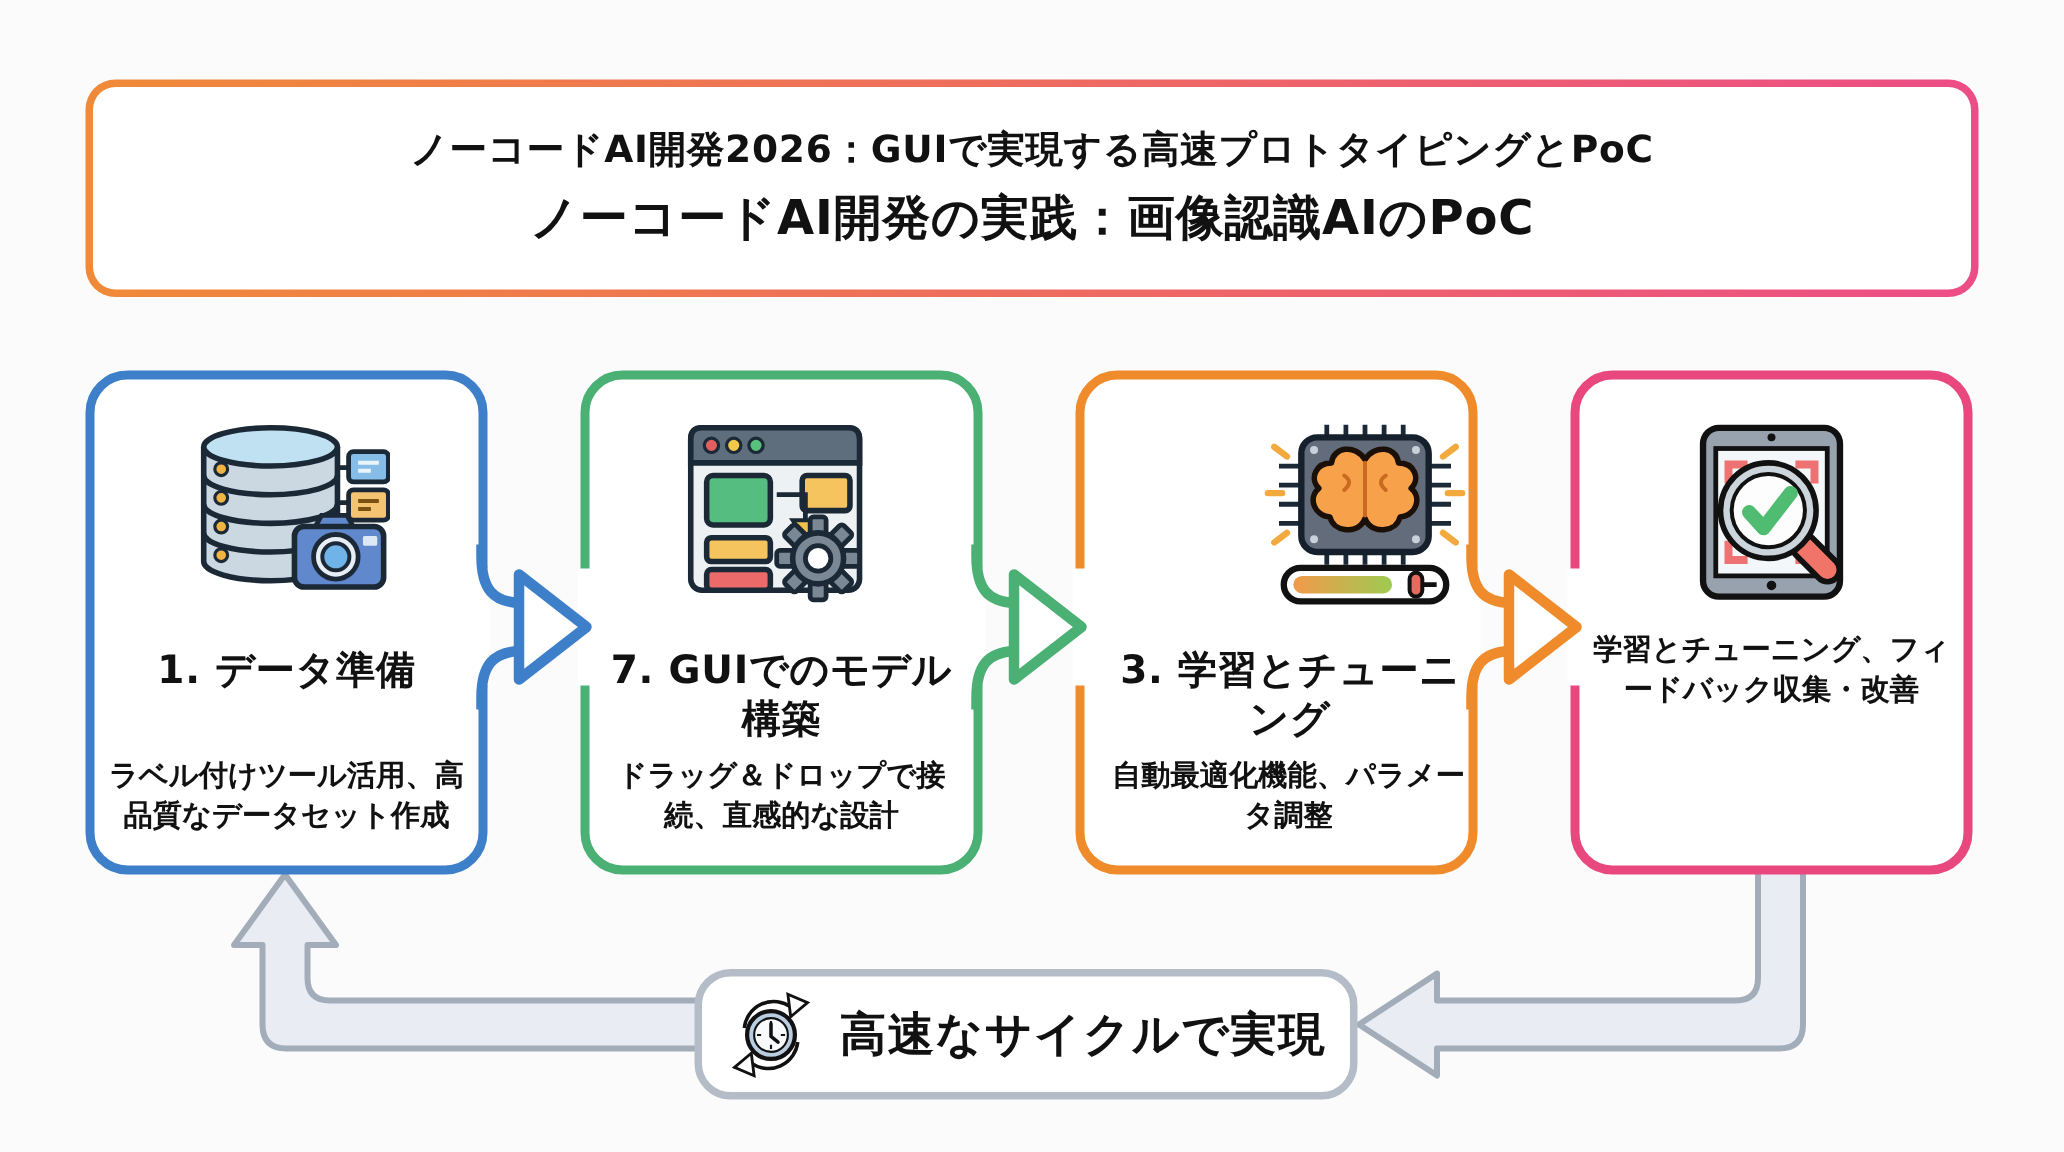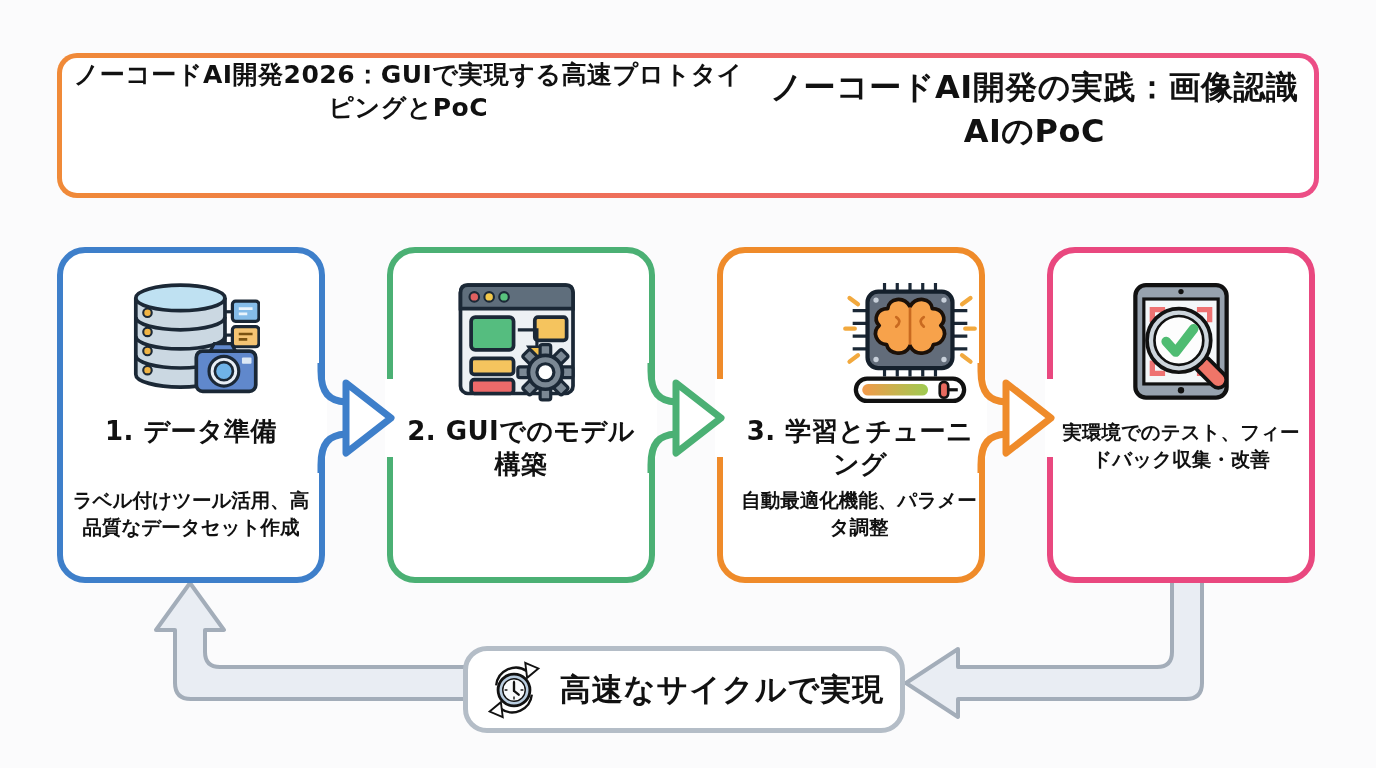--- a/index.html
+++ b/index.html
@@ -10,34 +10,34 @@
     color:#111;font-weight:bold;
   }
   
   .header-border{
     position:absolute;left:57px;top:53px;width:1262px;height:145px;
     border-radius:20px;padding:5px;box-sizing:border-box;
     background:linear-gradient(90deg,#f08a38,#ec4d86);
   }
   .header-inner{
     width:100%;height:100%;background:#ffffff;border-radius:15px;
-    display:flex;flex-direction:row;justify-content:center;
+    display:flex;flex-direction:column;justify-content:center;
     text-align:center;
   }
   .header-subtitle{font-size:25px;letter-spacing:.5px;}
   .header-title{font-size:32px;margin-top:8px;letter-spacing:.5px;}
   
   .card{
     position:absolute;top:247px;width:268px;height:336px;box-sizing:border-box;
     background:#fff;border:6px solid var(--accent,#888);border-radius:28px;
     display:flex;flex-direction:column;align-items:center;z-index:2;
   }
   .card-icon{margin-top:16px;height:146px;display:flex;align-items:center;justify-content:center;}
   .card-title{
-    height:68px;width:238px;text-align:center;
+    margin-top:16px;height:68px;width:238px;text-align:center;
     font-size:26px;line-height:1.25;letter-spacing:.5px;
   }
   .card-desc{
     margin-top:5px;width:240px;text-align:center;
     font-size:19.5px;line-height:1.38;
   }
   
   .connector{position:absolute;top:363px;width:86px;height:110px;z-index:3;}
   .connector .patch{fill:#ffffff;}
   .connector .tail{fill:none;stroke:var(--accent);stroke-width:7;stroke-linecap:round;}
@@ -127,21 +127,22 @@
         <rect x="83" y="60" width="10" height="12" rx="2" fill="#7b8894" stroke="#1b2836" stroke-width="3" transform="rotate(135 88 86)"></rect>
         <rect x="83" y="60" width="10" height="12" rx="2" fill="#7b8894" stroke="#1b2836" stroke-width="3" transform="rotate(180 88 86)"></rect>
         <rect x="83" y="60" width="10" height="12" rx="2" fill="#7b8894" stroke="#1b2836" stroke-width="3" transform="rotate(225 88 86)"></rect>
         <rect x="83" y="60" width="10" height="12" rx="2" fill="#7b8894" stroke="#1b2836" stroke-width="3" transform="rotate(270 88 86)"></rect>
         <rect x="83" y="60" width="10" height="12" rx="2" fill="#7b8894" stroke="#1b2836" stroke-width="3" transform="rotate(315 88 86)"></rect>
         <circle cx="88" cy="86" r="16" fill="#7b8894" stroke="#1b2836" stroke-width="3.5"></circle>
         <circle cx="88" cy="86" r="8" fill="#ffffff" stroke="#1b2836" stroke-width="3"></circle>
       </g>
     </svg>
   </div>
-  <div class="card-title">2. GUIでのモデル構築</div>
+  <div class="card-title">7. GUIでのモデル構築</div>
+  <div class="card-desc">ドラッグ＆ドロップで接続、直感的な設計</div>
 </div>
 
 <svg class="connector" style="left: 643px; --accent: #4bb074;" viewBox="0 0 86 110">
   <rect class="patch" x="0" y="16" width="14" height="78"></rect>
   <rect class="patch" x="72" y="16" width="14" height="78"></rect>
   <path class="tail" d="M8,0 L8,8 C8,30 16,38 33,39"></path>
   <path class="tail" d="M8,110 L8,102 C8,80 16,72 33,71"></path>
   <path class="head" d="M33,20 L78,55 L33,90 Z"></path>
 </svg>
 
@@ -192,21 +193,21 @@
       <path d="M38,39 V27 H50 M80,27 H92 V39 M38,75 V87 H50 M92,75 V87 H80" fill="none" stroke="#ee7272" stroke-width="5"></path>
       <g transform="translate(63,56) rotate(45)">
         <rect x="24" y="-7.5" width="36" height="15" rx="7.5" fill="#f07568" stroke="#111" stroke-width="3.5"></rect>
         <rect x="22" y="-6" width="8" height="12" fill="#9aa5ae" stroke="#111" stroke-width="2.5"></rect>
       </g>
       <circle cx="63" cy="56" r="30" fill="#cdd5dc" stroke="#111" stroke-width="3.5"></circle>
       <circle cx="63" cy="56" r="23" fill="#fdfdfd" stroke="#111" stroke-width="2.5"></circle>
       <path d="M51,57 L60,67 L77,45" fill="none" stroke="#4fbc72" stroke-width="9" stroke-linecap="round" stroke-linejoin="round"></path>
     </svg>
   </div>
-  <div class="card-desc">実環境でのテスト、フィードバック収集・改善</div>
+  <div class="card-desc">学習とチューニング、フィードバック収集・改善</div>
 </div>
 
 <div class="cycle-box" style="border-color: rgb(180, 189, 199);">
   <span>
     <svg width="60" height="60" viewBox="0 0 64 64">
       <path d="M13,27 A21,21 0 0 1 46,12" fill="none" stroke="#111" stroke-width="2.5"></path>
       <polygon points="44,3 58,9 46,19" fill="#fff" stroke="#111" stroke-width="2"></polygon>
       <path d="M51,37 A21,21 0 0 1 18,52" fill="none" stroke="#111" stroke-width="2.5"></path>
       <polygon points="20,61 6,55 18,45" fill="#fff" stroke="#111" stroke-width="2"></polygon>
       <circle cx="32" cy="32" r="17" fill="#b9cde0" stroke="#111" stroke-width="3"></circle>

